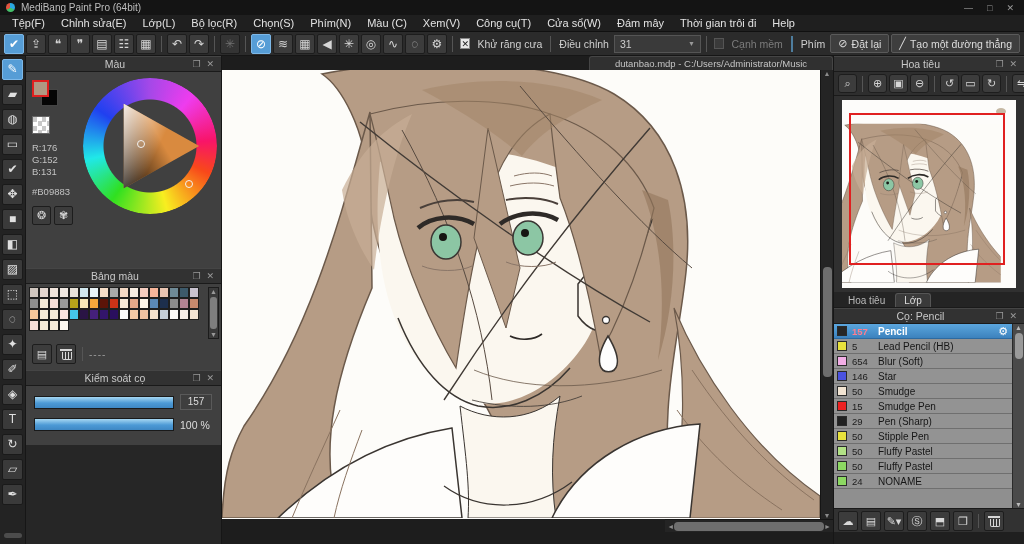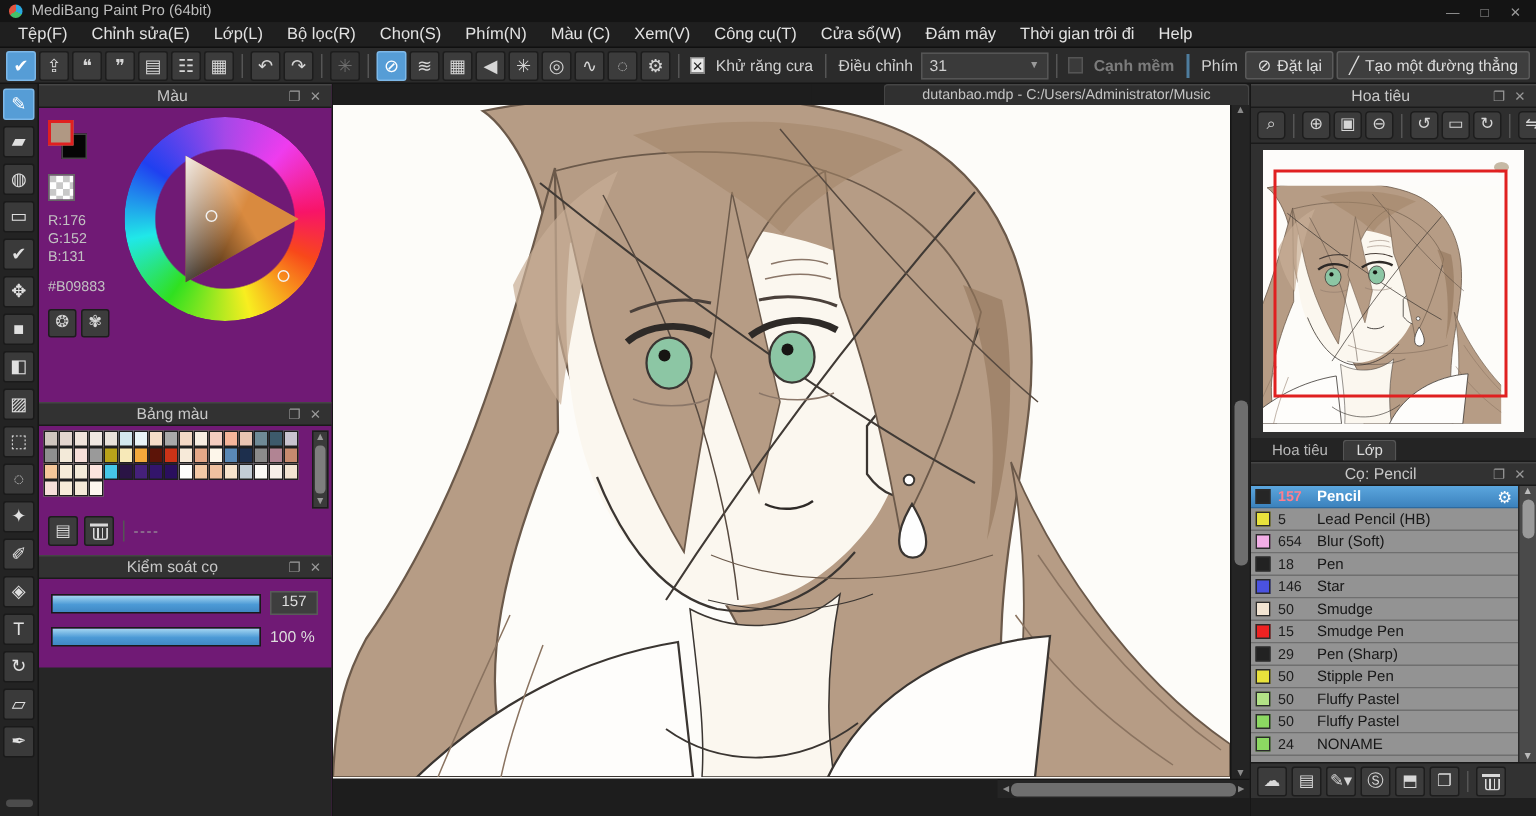--- a/index.html
+++ b/index.html
@@ -19,40 +19,40 @@
   .menu-item { font-size:11px; color:#e2e2e2; padding:0 8px; line-height:16px; white-space:nowrap; }
 
   
   .toolbar { height:24px; background:#2b2b2b; display:flex; align-items:center; padding:0 4px; gap:2px; border-bottom:1px solid #161616; }
   .tbtn { width:20px; height:20px; background:#3c3c3c; border:1px solid #1d1d1d; border-radius:2px; color:#d6d6d6; font-size:12px; line-height:18px; text-align:center; flex:0 0 auto; }
   .tbtn.sel { background:#569dd6; border-color:#7db8e8; color:#fff; }
   .tbtn.dis { color:#6f6f6f; background:#343434; }
   .tsep { width:1px; height:16px; background:#555; margin:0 3px; flex:0 0 auto; }
   .tsep.blue { background:#4e7d9e; width:2px; }
   .tb-label { font-size:10.5px; color:#d0d0d0; white-space:nowrap; padding:0 3px; }
-  .tb-label.dim { color:#7c7c7c;font-weight:bold; }
+  .tb-label.dim { color:#7c7c7c; }
   .chk { width:11px; height:11px; background:#e8e8e8; border:1px solid #888; font-size:9px; line-height:10px; text-align:center; color:#222; margin:0 2px; }
   .chk.off { background:#3a3a3a; border-color:#555; color:transparent; }
   .dropdown { width:92px; height:18px; background:#3a3a3a; border:1px solid #555; font-size:10.5px; color:#cfcfcf; display:flex; align-items:center; padding:0 5px; }
   .dropdown .dd-val { flex:1; }
   .dropdown .dd-arrow { font-size:7px; color:#999; }
   .txtbtn { height:19px; background:#3e3e3e; border:1px solid #5a5a5a; border-radius:2px; color:#ddd; font-size:10.5px; display:flex; align-items:center; gap:4px; padding:0 7px; white-space:nowrap; }
   .txtbtn .bico { font-size:11px; }
 
   
   .main { display:flex; height:488px; }
 
   
   .toolcol { width:26px; background:#232323; display:flex; flex-direction:column; align-items:center; padding-top:3px; border-right:1px solid #161616; }
   .tool { width:21px; height:21px; margin-bottom:4px; background:#3a3a3a; border:1px solid #1a1a1a; border-radius:2px; color:#e0e0e0; font-size:12px; line-height:19px; text-align:center; flex:0 0 auto; }
   .tool.sel { background:#569dd6; border-color:#7db8e8; color:#fff; }
   .toolcol-pill { width:18px; height:5px; border-radius:3px; background:#4c4c4c; margin-top:auto; margin-bottom:6px; }
 
   
-  .ldock { width:196px; background:#701a75; border-right:1px solid #161616; display:flex; flex-direction:column; }
+  .ldock { width:196px; background:#404040; border-right:1px solid #161616; display:flex; flex-direction:column; }
   .rdock { width:191px; background:#282828; border-left:1px solid #161616; display:flex; flex-direction:column; }
   .panel-hd { height:16px; background:#323232; border-top:1px solid #454545; border-bottom:1px solid #1a1a1a; display:flex; align-items:center; padding:0 4px; flex:0 0 auto; }
   .panel-hd .ph-title { flex:1; text-align:center; font-size:10.5px; color:#c8c8c8; }
   .panel-hd .ph-ico { font-size:9px; color:#9a9a9a; padding:0 3px; }
 
   
   .colorbody { display:flex; padding:6px 4px 4px 6px; height:196px; }
   .color-left { width:50px; position:relative; }
   .sw-fg { position:absolute; left:0; top:2px; width:17px; height:17px; border:2px solid #e02020; z-index:2; }
   .sw-bg { position:absolute; left:9px; top:11px; width:17px; height:17px; background:#050505; border:1px solid #444; z-index:1; }
@@ -466,25 +466,20 @@
                 <span class="bsw" style="background: rgb(232, 226, 60);"></span>
                 <span class="bsize">5</span>
                 <span class="bname">Lead Pencil (HB)</span>
               </div>
               <div class="brush-row">
                 <span class="bsw" style="background: rgb(242, 174, 230);"></span>
                 <span class="bsize">654</span>
                 <span class="bname">Blur (Soft)</span>
               </div>
               <div class="brush-row">
-                <span class="bsw" style="background: rgb(34, 34, 34);"></span>
-                <span class="bsize">18</span>
-                <span class="bname">Pen</span>
-              </div>
-              <div class="brush-row">
                 <span class="bsw" style="background: rgb(74, 82, 224);"></span>
                 <span class="bsize">146</span>
                 <span class="bname">Star</span>
               </div>
               <div class="brush-row">
                 <span class="bsw" style="background: rgb(242, 228, 210);"></span>
                 <span class="bsize">50</span>
                 <span class="bname">Smudge</span>
               </div>
               <div class="brush-row">

